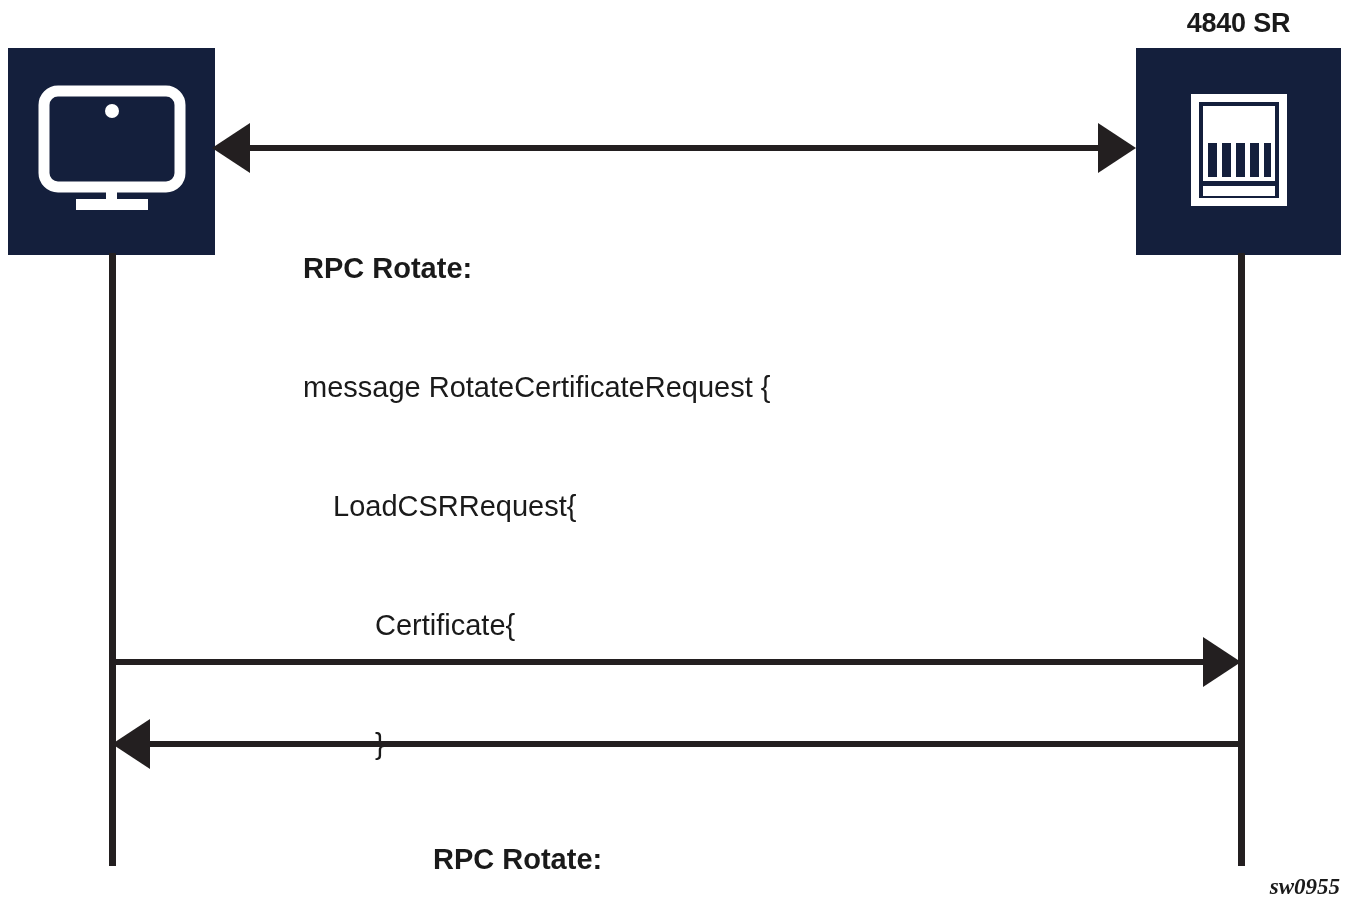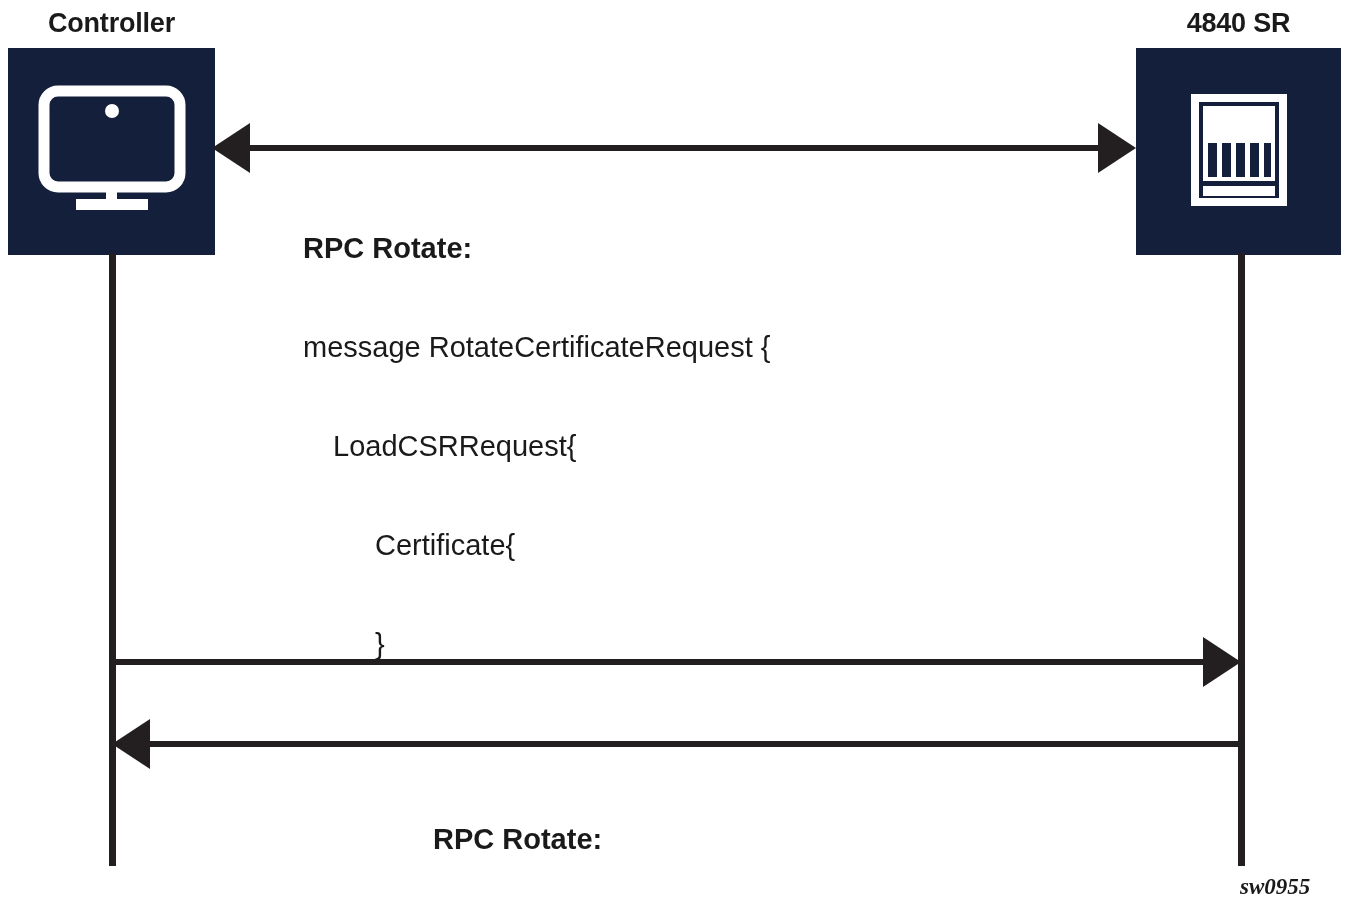--- a/index.html
+++ b/index.html
@@ -83,47 +83,46 @@
   .code-block {
     position: absolute;
     font-size: 29px;
     line-height: 33px;
     color: #1a1a1a;
     white-space: pre;
   }
   #msg-text-request  { left: 303px; top: 166px; }
   #msg-text-response { left: 433px; top: 757px; }
 
-  .code-line { display: block; height: 33px; white-space: pre; }
+  .code-line { display: block; height: 33px; white-space: pre; margin-top: 20px; }
   .code-line.bold { font-weight: bold; }
   .code-comment { display: inline-block; }
 
   
   #figure-caption {
     position: absolute;
     left: 1240px;
     top: 874px;
     width: 100px;
     font-family: "Liberation Serif", serif;
     font-style: italic;
     font-weight: bold;
     font-size: 23px;
     color: #1a1a1a;
-    text-align: left;
+    text-align: right;
   }
 
   
   .node-icon { display: block; }
 </style>
 </head>
 <body>
 
 <div id="canvas">
 
-  <div class="node-label" id="label-controller">Controller</div>
 
   <div class="node-box" id="node-controller-box">
     <span class="node-icon">
       <svg width="148" height="130" viewBox="0 0 148 130" aria-hidden="true">
         <rect x="6" y="6" width="136" height="96" rx="14" ry="14" fill="none" stroke="#ffffff" stroke-width="11"></rect>
         <circle cx="74" cy="26" r="7" fill="#ffffff"></circle>
         <rect x="68" y="102" width="11" height="16" fill="#ffffff"></rect>
         <rect x="38" y="114" width="72" height="11" fill="#ffffff"></rect>
       </svg>
     </span>

